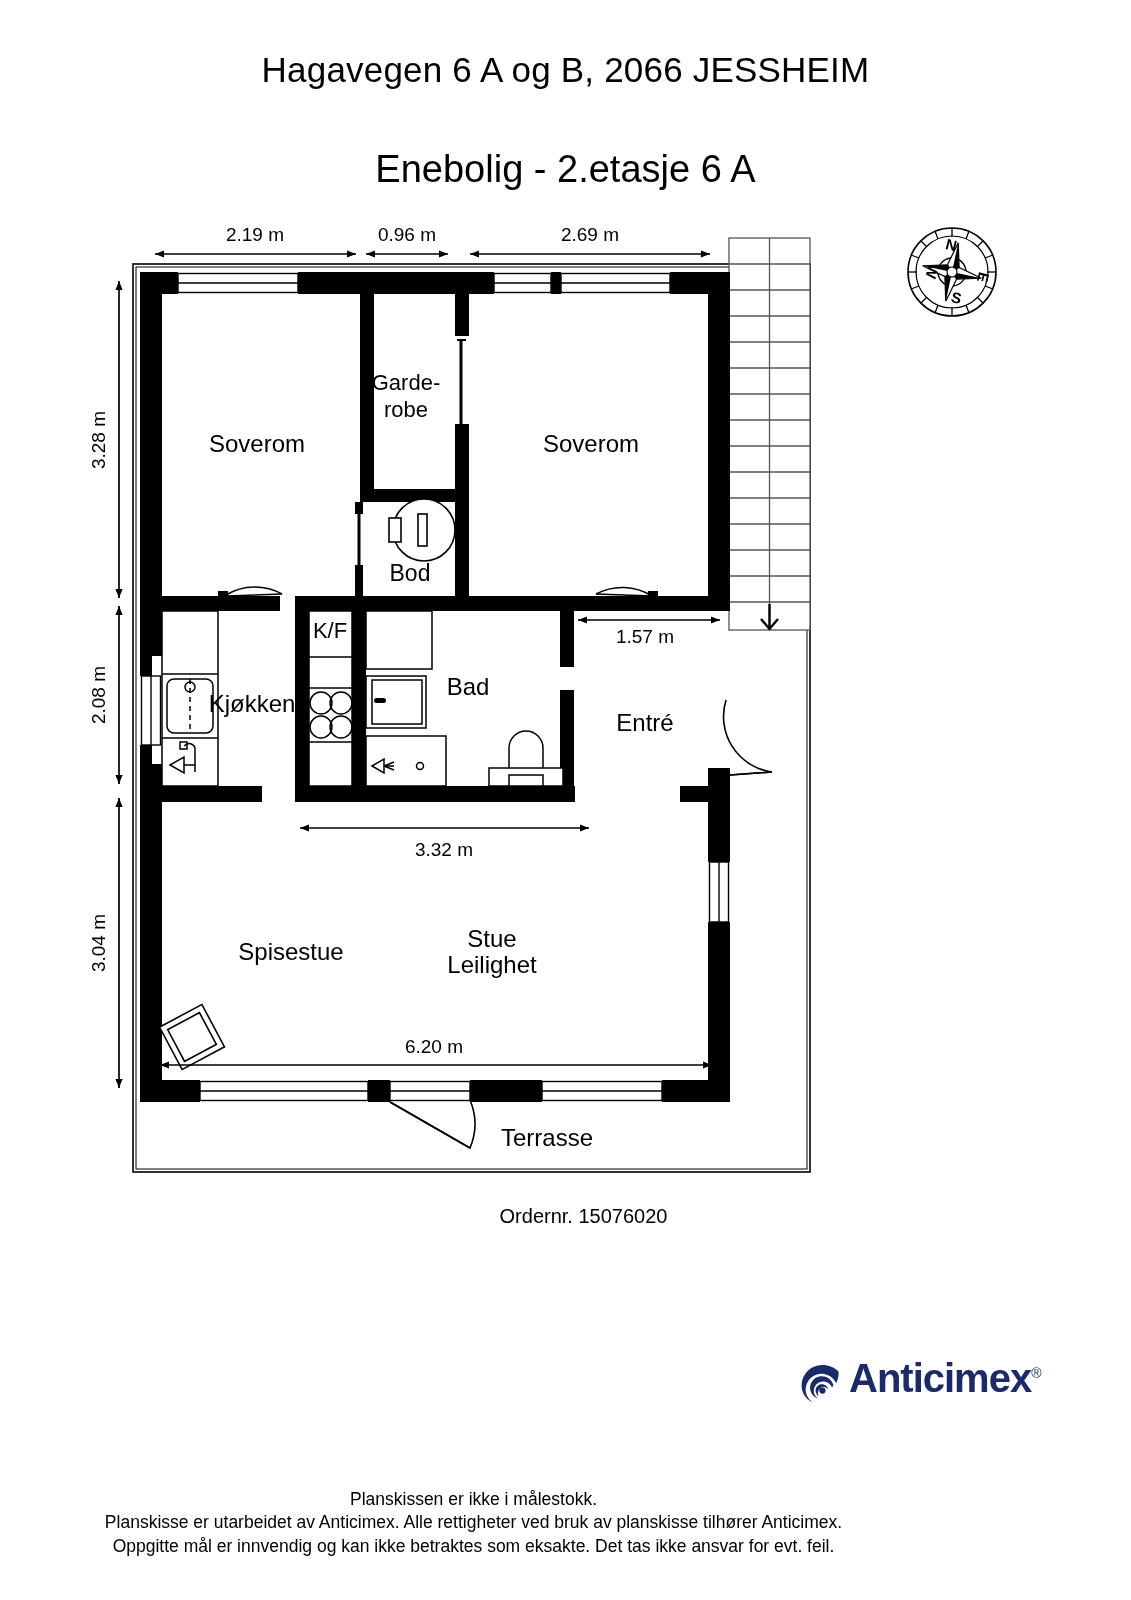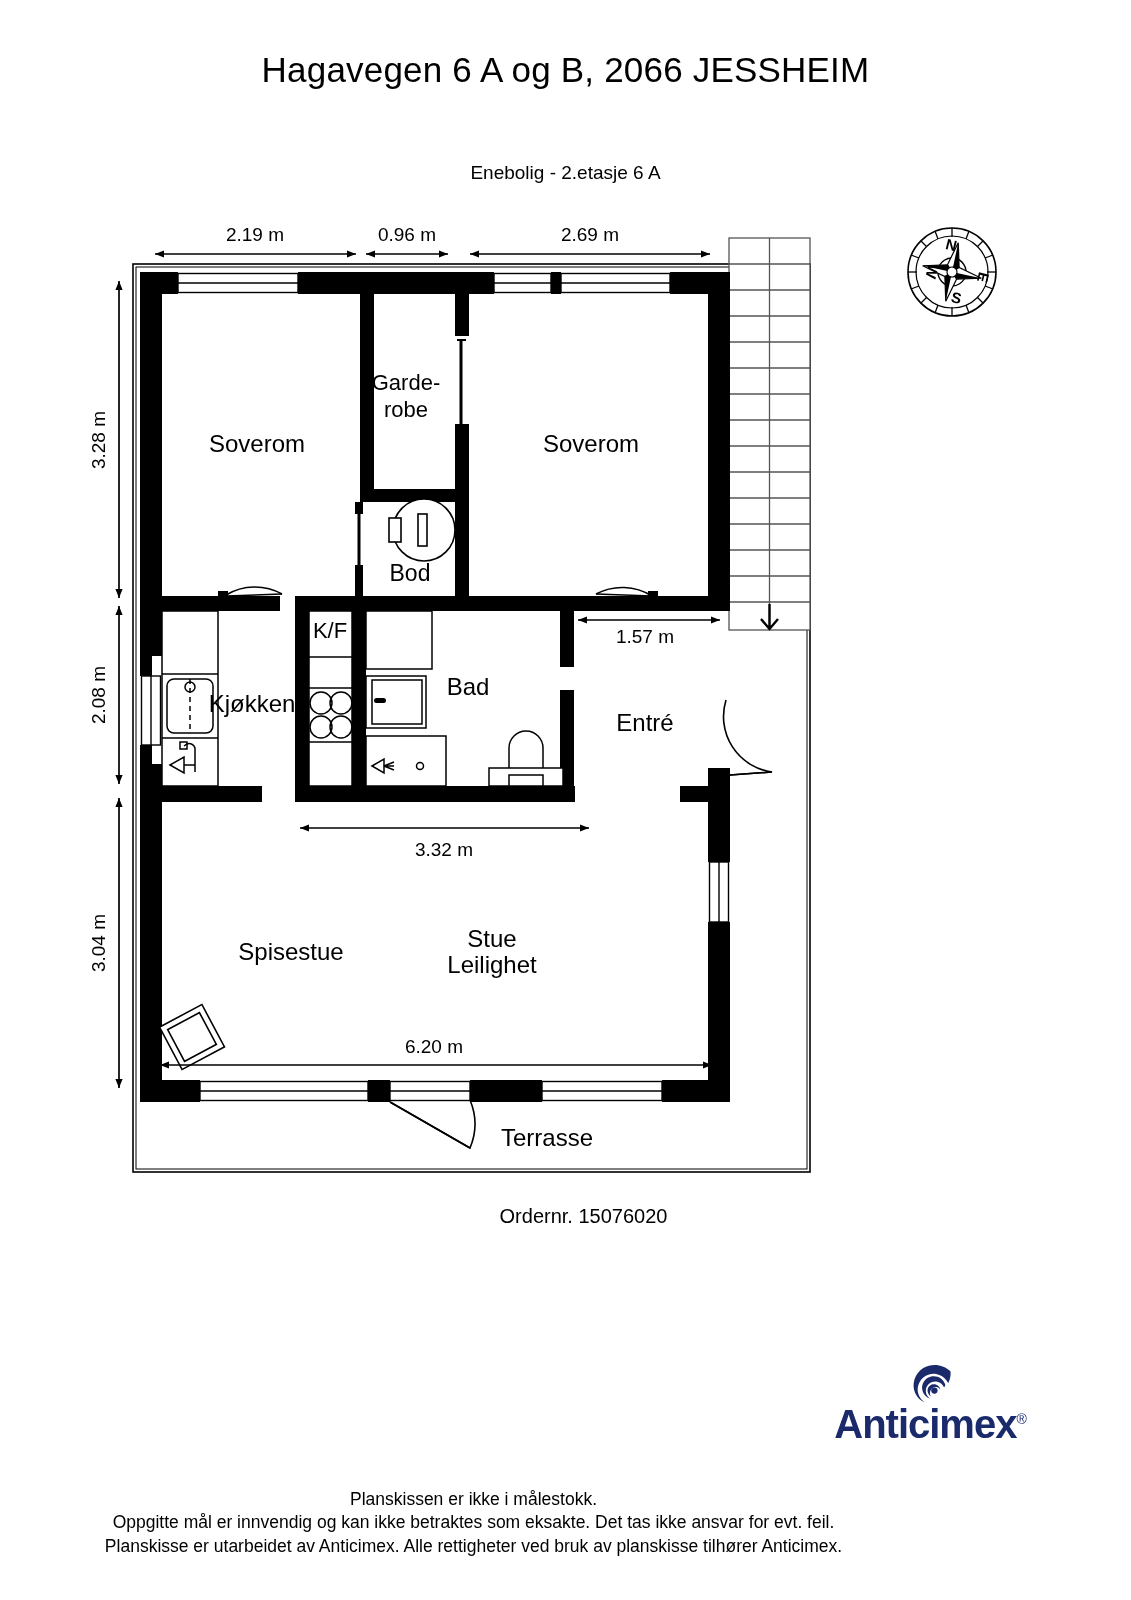--- a/index.html
+++ b/index.html
@@ -1,29 +1,29 @@
 <!DOCTYPE html>
 <html><head>
 <meta charset="utf-8">
 <style>
   html,body{margin:0;padding:0;background:#fff;}
   body{width:1131px;height:1600px;position:relative;
        font-family:"Liberation Sans",sans-serif;color:#000;overflow:hidden;}
 
   .title{position:absolute;left:0;width:1131px;text-align:center;font-weight:400;}
   #doc-title{top:50px;font-size:35px;letter-spacing:.2px;}
-  #doc-subtitle{top:162px;font-size:19px;}
+  #doc-subtitle{top:148px;font-size:38px;}
 
   #plan{position:absolute;left:0;top:0;width:1131px;height:1300px;}
 
   #order-no{position:absolute;top:1205px;left:0;width:1131px;text-align:center;font-size:20px;margin-left:18px;}
 
   
   #logo{position:absolute;left:795px;top:1358px;width:270px;height:60px;
-        display:flex;align-items:center;gap:0;flex-direction:column;}
+        display:flex;gap:8px;}
   #logo .mark{width:46px;height:46px;flex:0 0 46px;}
   #logo .word{font-size:40px;font-weight:700;letter-spacing:-1px;line-height:1;}
   #logo .reg{font-size:14px;vertical-align:super;font-weight:400;}
 
   
   #footer{position:absolute;left:0;top:1488px;width:947px;text-align:center;
           font-size:17.5px;line-height:1.33;}
   #footer div{white-space:nowrap;}
 </style>
 </head>
@@ -338,15 +338,15 @@
       <circle cx="28.6" cy="34" r="3.3"></circle>
     </g>
   </svg>
   <div class="word" style="color: rgb(27, 42, 107);">
     <span>Anticimex</span><span class="reg">®</span>
   </div>
 </div>
 
 <div id="footer">
   <div>Planskissen er ikke i målestokk.</div>
+  <div>Planskisse er utarbeidet av Anticimex. Alle rettigheter ved bruk av planskisse tilhører Anticimex.</div>
   <div>Oppgitte mål er innvendig og kan ikke betraktes som eksakte. Det tas ikke ansvar for evt. feil.</div>
-  <div>Planskisse er utarbeidet av Anticimex. Alle rettigheter ved bruk av planskisse tilhører Anticimex.</div>
 </div>
 
 </body></html>

